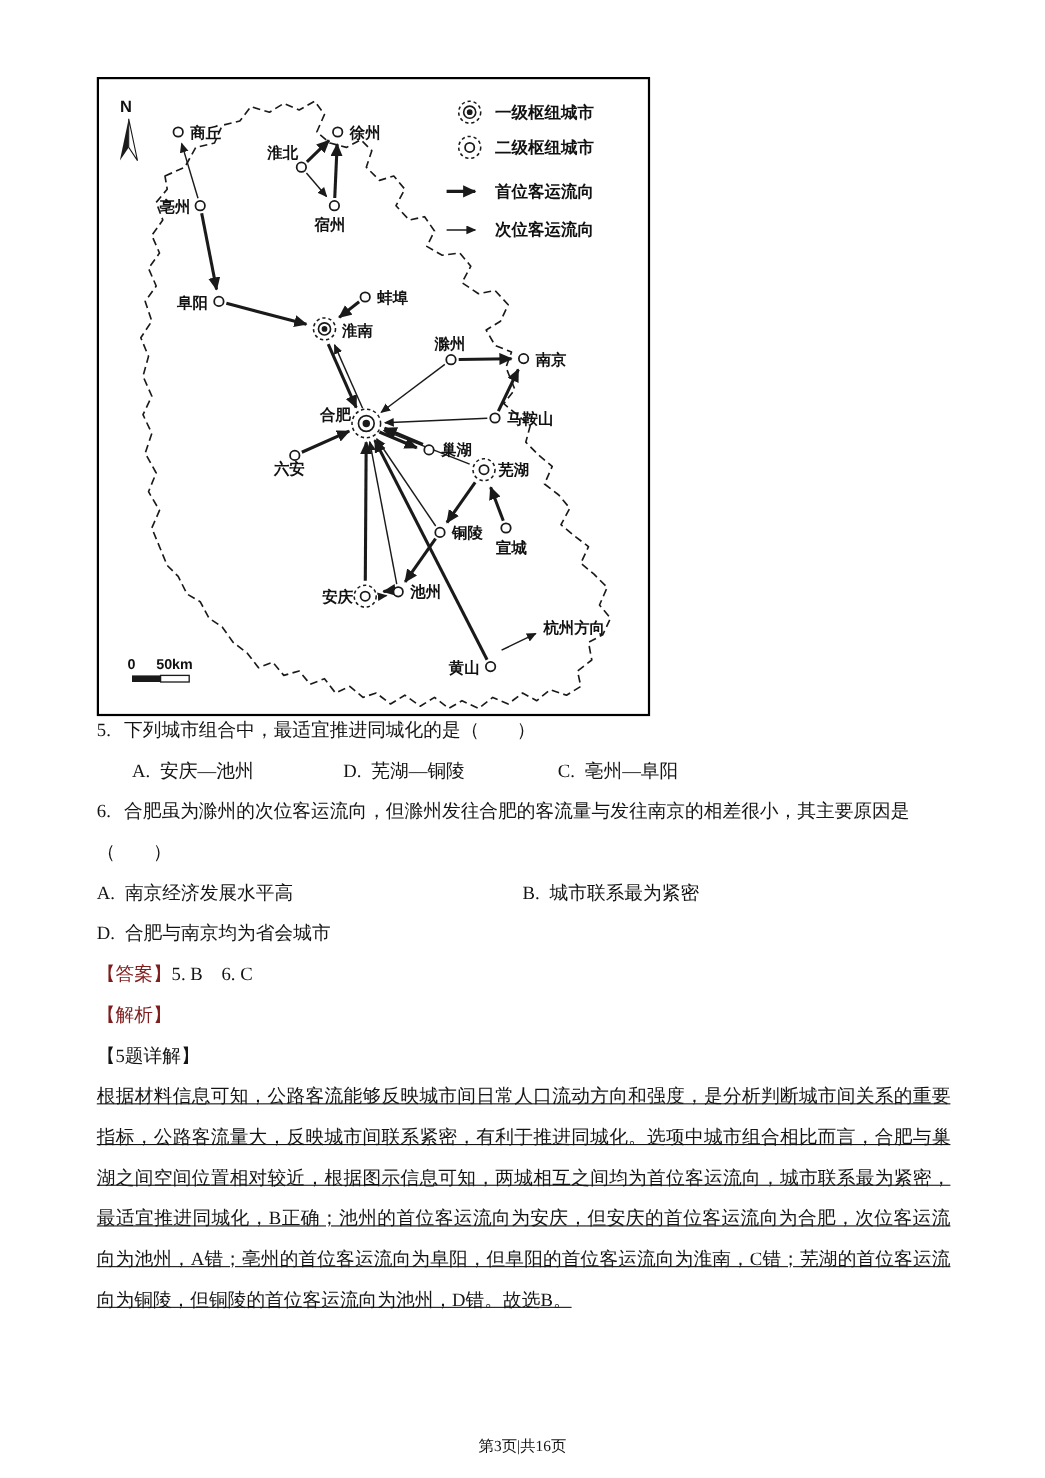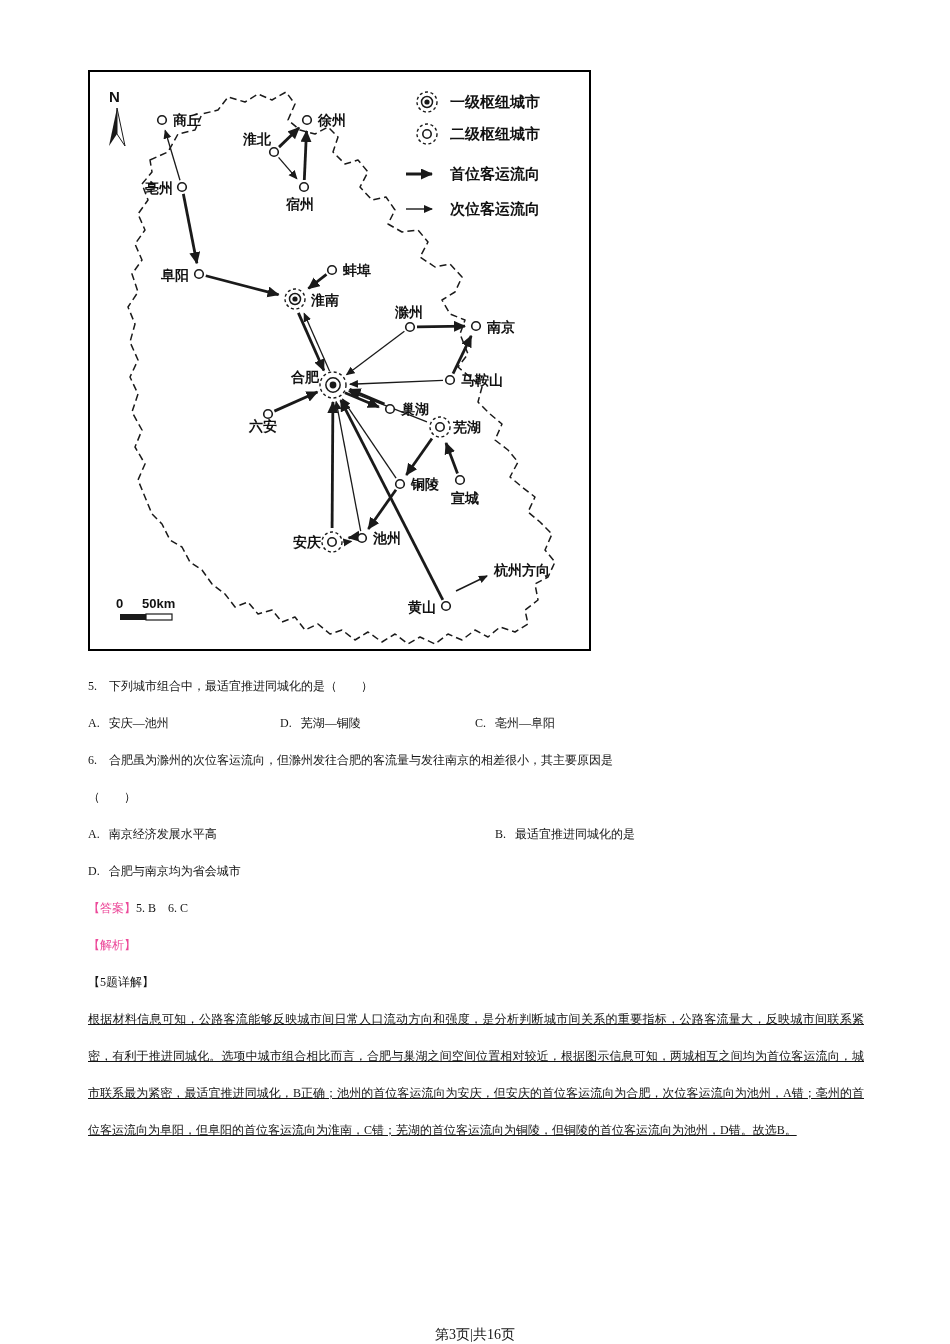--- a/index.html
+++ b/index.html
@@ -7,29 +7,29 @@
   body { width:950px; font-family:"Liberation Serif","DejaVu Serif",serif; color:#141414; }
   .page { position:relative; width:950px; height:1344px; background:#fff; overflow:hidden; }
 
   
   .map-box { position:absolute; left:88px; top:70px; width:503px; height:581px;
              border:2px solid #000; background:#fff; }
   #map-svg { display:block; width:100%; height:100%; }
   #map-svg text { font-family:"Liberation Sans","DejaVu Sans",sans-serif; fill:#111; }
 
   
-  .text-col { position:absolute; left:88px; top:668px; width:776px; font-size:12px; }
+  .text-col { position:absolute; left:88px; top:645px; width:776px; font-size:17px; }
   .tline { height:37px; line-height:37px; white-space:nowrap; }
   .qnum { margin-right:12px; }
   .okey { margin-right:9px; }
-  .q-opts-4 { display:grid; grid-template-columns:192px 195px 197px 1fr; }
-  .q-opts-2 { display:grid; grid-template-columns:387px 1fr;gap:20px; }
-  .tag { color:#ec4899; }
+  .q-opts-4 { display:grid; grid-template-columns:192px 195px 197px 1fr;margin-left:32px; }
+  .q-opts-2 { display:grid; grid-template-columns:387px 1fr; }
+  .tag { color:#7f1d1d; }
   .para { line-height:37px; text-align:justify;text-decoration:underline; }
-  .footer { position:absolute; left:0; right:0; bottom:0; text-align:center; font-size:14px; }
+  .footer { position:absolute; left:0; right:0; bottom:20px; text-align:center; font-size:14px; }
 </style>
 </head>
 <body>
 
 <div class="page">
 
   <div class="map-box">
     <svg id="map-svg" viewBox="0 0 499 577">
       <defs>
         <marker id="ah-p" markerWidth="14" markerHeight="12" refX="11" refY="5.5" orient="auto" markerUnits="userSpaceOnUse">
@@ -148,21 +148,21 @@
     </div>
 
     <div class="tline">
       <span class="qnum">6.</span><span>合肥虽为滁州的次位客运流向，但滁州发往合肥的客流量与发往南京的相差很小，其主要原因是</span>
     </div>
 
     <div class="tline">（　　）</div>
 
     <div class="tline q-opts-2">
       <span class="opt"><span class="okey">A.</span><span>南京经济发展水平高</span></span>
-      <span class="opt"><span class="okey">B.</span><span>最适宜推进同城化的是</span></span>
+      <span class="opt"><span class="okey">B.</span><span>城市联系最为紧密</span></span>
     </div>
 
     <div class="tline q-opts-2">
       <span class="opt"><span class="okey">D.</span><span>合肥与南京均为省会城市</span></span>
     </div>
 
     <div class="tline">
       <span class="tag">【答案】</span><span>5. B　6. C</span>
     </div>
 

